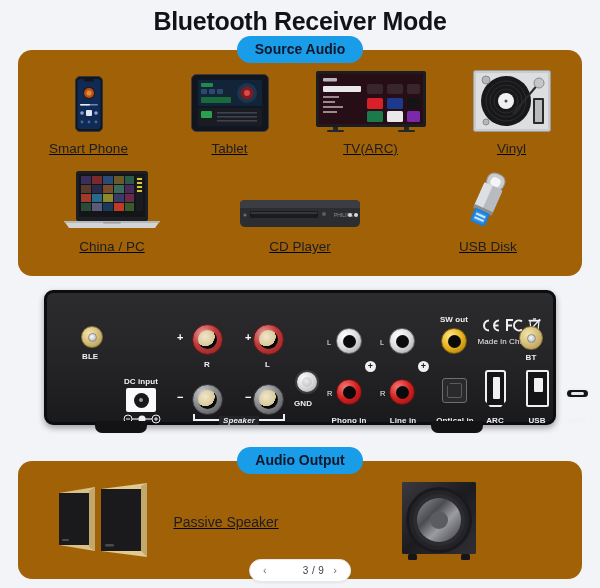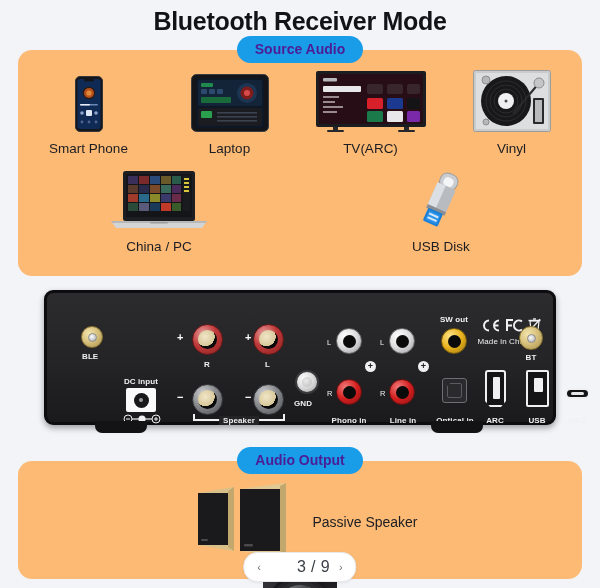--- a/index.html
+++ b/index.html
@@ -18,35 +18,36 @@
     font-weight: bold;
     color: #111318;
     letter-spacing: -0.3px;
     padding-top: 7px;
   }
 
   
   .badge-wrap { display: flex; justify-content: center; }
   .badge {
     background: #1a9de8;
-    color: #4c1d95;
+    color: #0f172a;
     font-size: 14px;
     font-weight: bold;
     border-radius: 14px;
     padding: 6px 18px 7px 18px;
     line-height: 1;
     position: relative;
     z-index: 5;
   }
 
   
   .card {
-    background: #fdba74;
+    background: #a16207;
     border-radius: 14px;
     margin: 0 18px;
+    text-decoration: underline;
   }
   #source-card { margin-top: -13px; padding: 20px 0 10px 0; }
   #output-card { margin-top: -13px; padding: 18px 0 14px 0; height: 118px; }
 
   .grid-row { display: flex; }
   .cell { flex: 1; display: flex; flex-direction: column; align-items: center; }
   .thumb { height: 62px; display: flex; align-items: flex-end; justify-content: center; }
   .cap {
     font-size: 13.5px;
     color: #1b1d22;
@@ -146,33 +147,33 @@
   }
   .usbc > i { position: absolute; inset: 2px 4px; background: #e6e6e8; border-radius: 3px; }
   .plus-ic { position: absolute; width: 11px; height: 11px; border-radius: 50%;
              background: #f0f0f2; color: #1d1d1f; font-size: 9px; font-weight: bold;
              line-height: 10px; text-align: center; }
   .brace { position: absolute; border: 2px solid #f0f0f2; border-top: none; height: 7px; }
   .cert { position: absolute; display: flex; align-items: center; gap: 5px; color: #f0f0f2; }
   .cert svg { display: block; }
 
   
-  .out-row { display: flex; align-items: center; height: 86px; padding: 0 4px; flex-direction: column; }
+  .out-row { display: flex; align-items: center; height: 86px; padding: 0 4px; }
   .out-item { flex: 1; display: flex; align-items: center; justify-content: center; gap: 10px; }
   .out-cap { font-size: 14px; color: #1b1d22; white-space: nowrap; }
 
   .pager {
     position: absolute; left: 50%; transform: translateX(-50%); bottom: 6px;
     display: flex; align-items: center; gap: 9px;
     background: #ffffff; border: 1px solid #e6e8ec;
     border-radius: 14px; padding: 5px 13px;
     box-shadow: 0 1px 3px rgba(0,0,0,.07); z-index: 9;
   }
   .pager .arw { color: #6b6f76; font-size: 11px; line-height: 1; }
-  .pager .pg { color: #3c4049; font-size: 16px; letter-spacing: .4px; margin-left: 27px; }
+  .pager .pg { color: #3c4049; font-size: 10px; letter-spacing: .4px; margin-left: 27px; }
 </style>
 </head>
 <body>
 
 <div class="page">
 
   <h1 class="title">Bluetooth Receiver Mode</h1>
 
   <div class="badge-wrap">
     <span class="badge">Source Audio</span>
@@ -218,21 +219,21 @@
             <rect x="18" y="15" width="6" height="5" rx="1" fill="#2b4a6e"></rect>
             <rect x="26" y="15" width="6" height="5" rx="1" fill="#2b4a6e"></rect>
             <rect x="10" y="23" width="30" height="6" rx="1" fill="#1a6b3c"></rect>
             <rect x="7" y="34" width="64" height="18" rx="1.5" fill="#1a1c22"></rect>
             <rect x="10" y="37" width="11" height="7" rx="1" fill="#2aa04f"></rect>
             <rect x="26" y="38" width="40" height="1.6" fill="#3c4250"></rect>
             <rect x="26" y="42" width="40" height="1.6" fill="#3c4250"></rect>
             <rect x="26" y="46" width="40" height="1.6" fill="#3c4250"></rect>
           </svg>
         </div>
-        <div class="cap">Laptop</div>
+        <div class="cap">Tablet</div>
       </div>
 
       <div class="cell">
         <div class="thumb">
           <svg width="112" height="62" viewBox="0 0 112 62">
             <rect x="1" y="1" width="110" height="56" rx="2" fill="#1c1d21"></rect>
             <rect x="4" y="4" width="104" height="50" fill="#140a0e"></rect>
             <rect x="4" y="4" width="104" height="50" fill="#2a0e16" opacity="0.85"></rect>
             <rect x="8" y="8" width="14" height="3.5" rx="1" fill="#b8b8bc"></rect>
             <rect x="8" y="16" width="38" height="6" rx="1" fill="#e8e8ea"></rect>
@@ -318,20 +319,36 @@
             </g>
             <path d="M1 51 H97 L92 58 H6 Z" fill="#d2d4d6"></path>
             <path d="M1 51 H97 L96 53 H2 Z" fill="#b6b8ba"></path>
             <rect x="40" y="52" width="18" height="1.6" rx="0.8" fill="#9a9c9e"></rect>
           </svg>
         </div>
         <div class="cap">China / PC</div>
       </div>
 
 
+      <div class="cell">
+        <div class="thumb">
+          <svg width="128" height="34" viewBox="0 0 128 34">
+            <path d="M4 8 q0 -4 6 -4 h108 q6 0 6 4 v18 q0 5 -6 5 H10 q-6 0 -6 -5 Z" fill="#2c2d31"></path>
+            <path d="M4 8 q0 -4 6 -4 h108 q6 0 6 4 v4 H4 Z" fill="#3c3d42"></path>
+            <rect x="14" y="15" width="68" height="7" rx="1.5" fill="#1a1b1f"></rect>
+            <rect x="15" y="16" width="66" height="2" fill="#35363a"></rect>
+            <circle cx="9" cy="19" r="1.6" fill="#6a6b70"></circle>
+            <circle cx="88" cy="18" r="2" fill="#5a5b60"></circle>
+            <text x="98" y="21" font-family="Liberation Sans, sans-serif" font-size="5" fill="#8a8b90">PHILIPS</text>
+            <circle cx="114" cy="19" r="2" fill="#d8d9dc"></circle>
+            <circle cx="120" cy="19" r="2" fill="#d8d9dc"></circle>
+          </svg>
+        </div>
+        <div class="cap">CD Player</div>
+      </div>
 
       <div class="cell">
         <div class="thumb">
           <svg width="62" height="62" viewBox="0 0 62 62">
             <g transform="rotate(24 31 31)">
               <rect x="22" y="4" width="18" height="16" rx="7" fill="#c9ccd0" stroke="#9a9da1"></rect>
               <rect x="26" y="8" width="10" height="9" rx="4" fill="#f4f5f7"></rect>
               <rect x="21" y="17" width="20" height="26" rx="2" fill="#b8bbc0"></rect>
               <rect x="21" y="17" width="9" height="26" fill="#dcdfe3"></rect>
               <rect x="21" y="41" width="20" height="4" fill="#8a8d92"></rect>
@@ -389,21 +406,21 @@
         <div class="rca" style="left:139px; top:86px; width:31px; height:31px; background:radial-gradient(circle at 35% 30%,#cfd1d4 0%,#8a8c90 45%,#4a4c50 100%); border:1px solid #3a3c40;">
           <i style="width:19px;height:19px;background:radial-gradient(circle at 38% 35%,#f0e6c8 0%,#d8c89a 55%,#0a0a0a 56%);"></i>
         </div>
 
         <span class="sign" style="left:192px; top:93px;">−</span>
         <div class="rca" style="left:200px; top:86px; width:31px; height:31px; background:radial-gradient(circle at 35% 30%,#cfd1d4 0%,#8a8c90 45%,#4a4c50 100%); border:1px solid #3a3c40;">
           <i style="width:19px;height:19px;background:radial-gradient(circle at 38% 35%,#f0e6c8 0%,#d8c89a 55%,#0a0a0a 56%);"></i>
         </div>
 
         <div class="brace" style="left:140px; top:116px; width:92px;"></div>
-        <span class="lbl" style="left:186px; top:118px; transform:translateX(-50%); background:#242426; padding:0 4px;">Speaker</span>
+        <span class="lbl" style="left:186px; top:118px; transform:translateX(-50%); background:#242426; padding:0 4px;font-style:italic;">Speaker</span>
 
         <div class="gnd" style="left:242px; top:72px;">
             <i></i>
           </div>
         <span class="lbl" style="left:241px; top:101px;">GND</span>
 
         <span class="lbl sm" style="left:274px; top:40px;">L</span>
         <div class="rca" style="left:283px; top:30px; width:26px; height:26px; background:radial-gradient(circle at 35% 30%,#ffffff 0%,#dcdcde 50%,#9a9a9c 100%); border:1px solid #6a6a6c;">
           <i style="width:13px;height:13px;"></i>
         </div>

